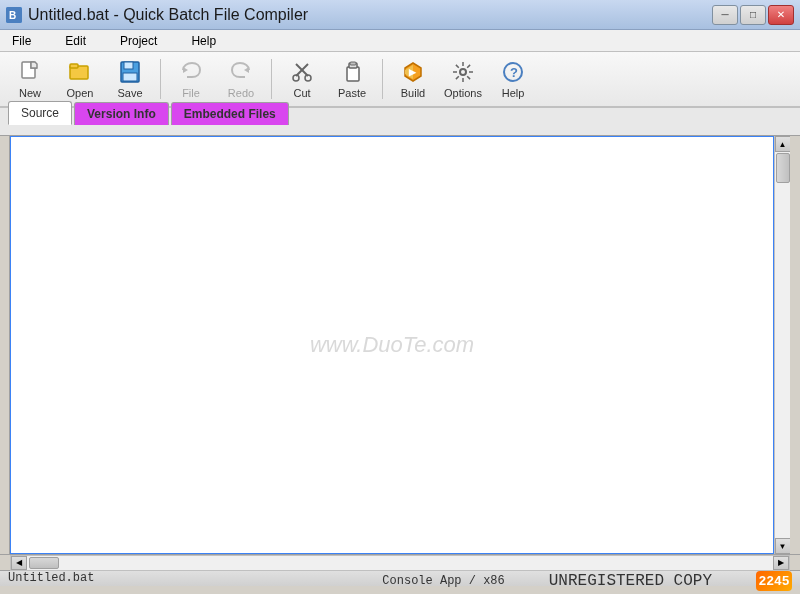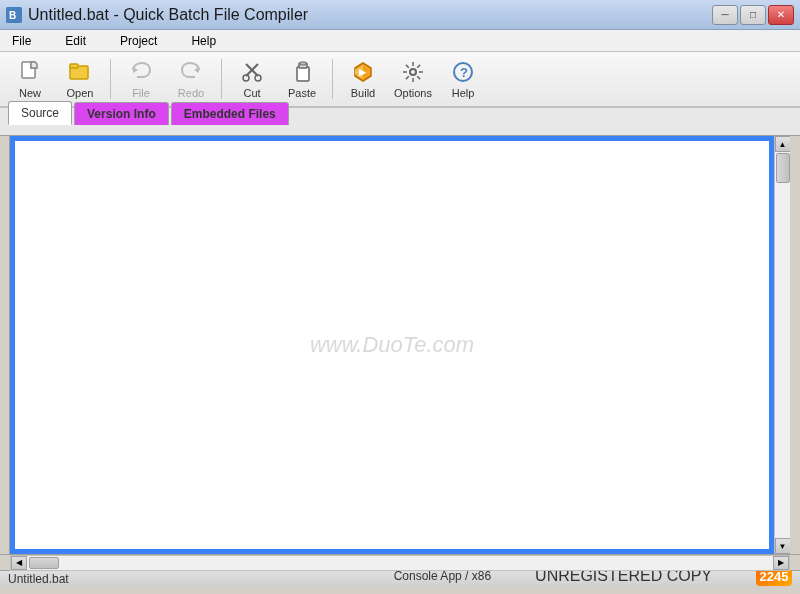--- a/index.html
+++ b/index.html
@@ -177,21 +177,21 @@
     #left-gutter {
       width: 10px;
       background: #d4d0c8;
       border-right: 1px solid #a0a0a0;
     }
 
     
     #editor-wrapper {
       flex: 1;
       background: #fff;
-      border: 5px solid #3b82f6;
+      border: 1px solid #3b82f6;
       position: relative;
       overflow: hidden;
       display: flex;
       flex-direction: column;
     }
     #editor-content {
       flex: 1;
       padding: 4px;
       position: relative;
       overflow: hidden;
@@ -297,23 +297,24 @@
       background: #d4d0c8;
     }
 
     
     #status-bar {
       width: 100%;
       height: 16px;
       background: linear-gradient(to bottom, #e0e0e0, #d0d0d0);
       border-top: 1px solid #a0a0a0;
       display: flex;
-      align-items: flex-end;
+      align-items: flex-start;
       padding: 0 8px;
       justify-content: space-between;
+      font-family: Liberation Mono, monospace;
     }
     #status-left {
       font-size: 12px;
       color: #333;
     }
     #status-right {
       display: flex;
       gap: 44px;
       align-items: center;
     }
@@ -382,20 +383,28 @@
   </div>
 
   <div class="toolbar-btn">
     <svg class="icon-svg" viewBox="0 0 24 24">
       <rect x="2" y="6" width="18" height="13" rx="1" fill="#f5c842" stroke="#c8a000" stroke-width="1.5"></rect>
       <rect x="2" y="4" width="8" height="4" rx="1" fill="#f5c842" stroke="#c8a000" stroke-width="1.5"></rect>
     </svg>
     <span class="label">Open</span>
   </div>
 
+  <div class="toolbar-btn">
+    <svg class="icon-svg" viewBox="0 0 24 24">
+      <rect x="3" y="2" width="18" height="20" rx="1" fill="#4a9fe0" stroke="#2060a0" stroke-width="1.5"></rect>
+      <rect x="6" y="2" width="9" height="7" rx="0" fill="#cce8ff" stroke="#2060a0" stroke-width="1"></rect>
+      <rect x="5" y="13" width="14" height="8" rx="0" fill="#cce8ff" stroke="#2060a0" stroke-width="1"></rect>
+    </svg>
+    <span class="label">Save</span>
+  </div>
 
   <div class="toolbar-separator"></div>
 
   <div class="toolbar-btn disabled">
     <svg class="icon-svg" viewBox="0 0 24 24">
       <path d="M4 10 C4 6 8 3 13 3 C18 3 21 6 21 10 C21 14 18 17 13 17 L8 17" fill="none" stroke="#666" stroke-width="2"></path>
       <polygon points="4,7 4,13 9,10" fill="#666"></polygon>
     </svg>
     <span class="label">File</span>
   </div>

